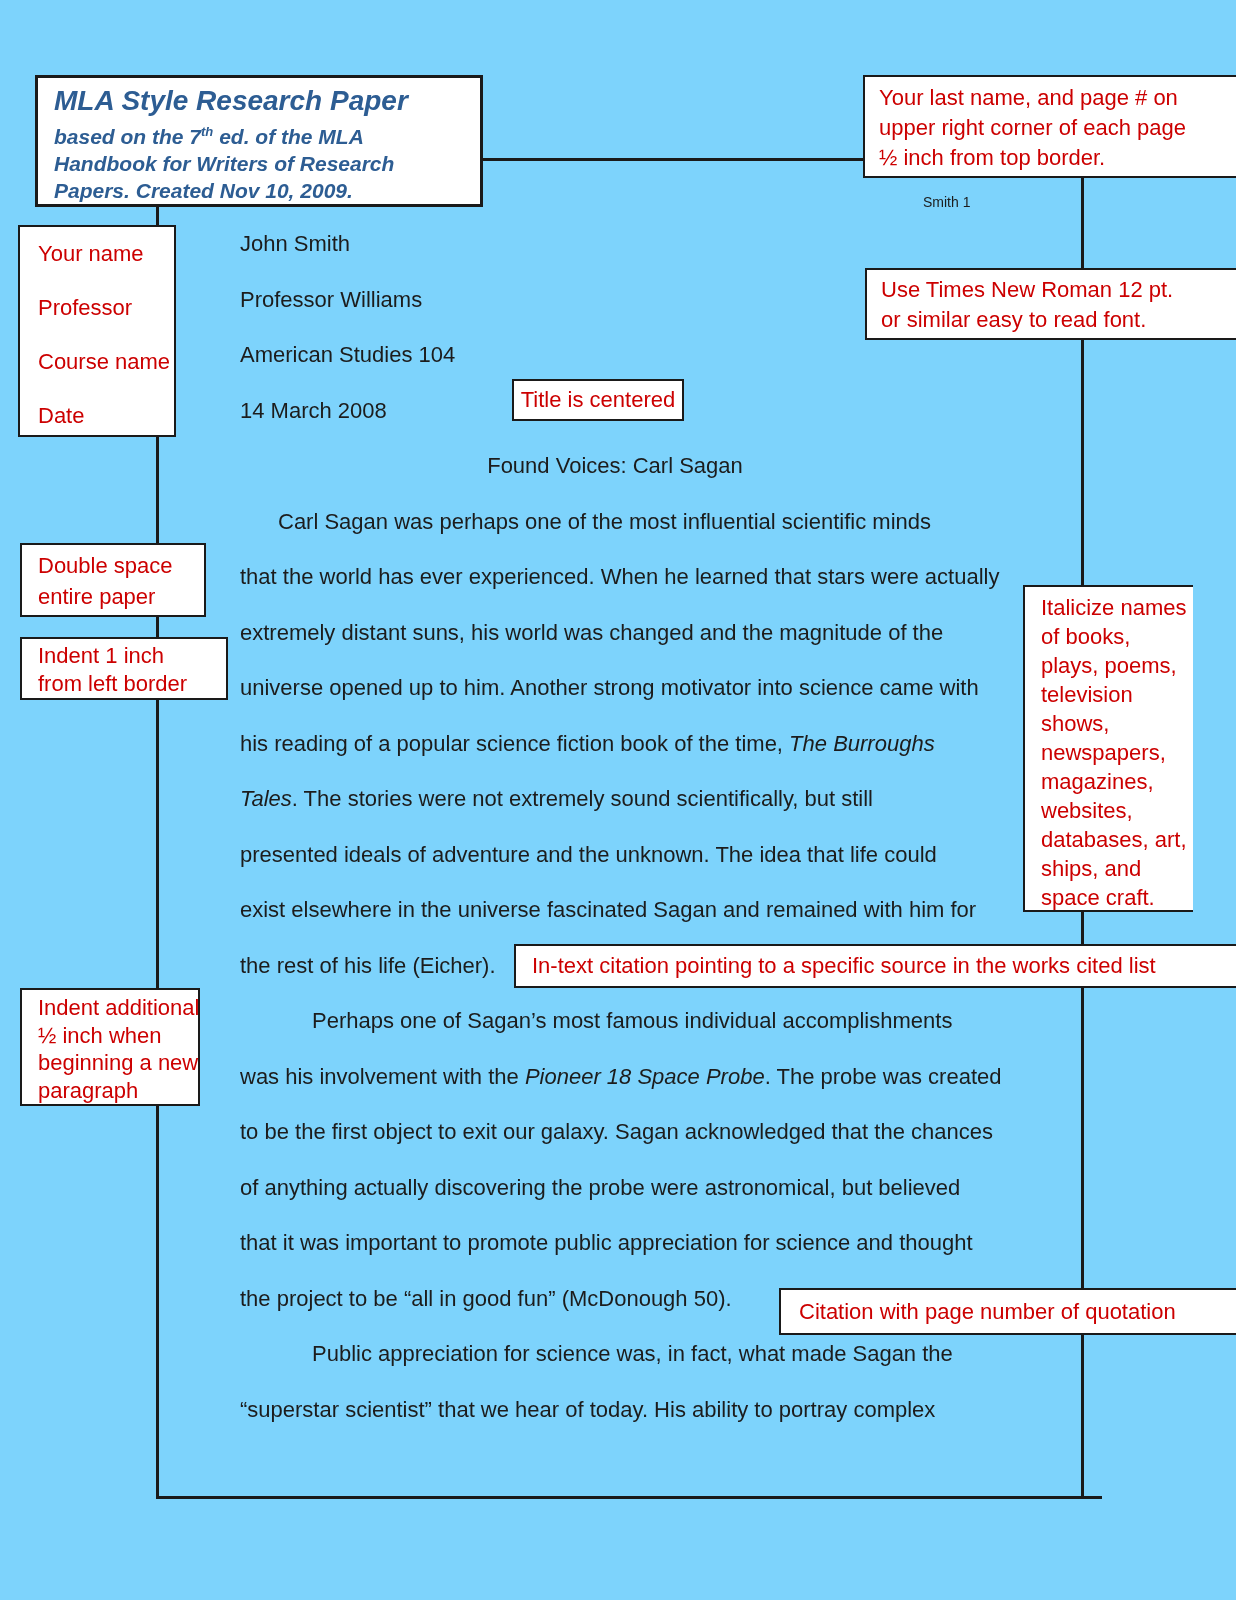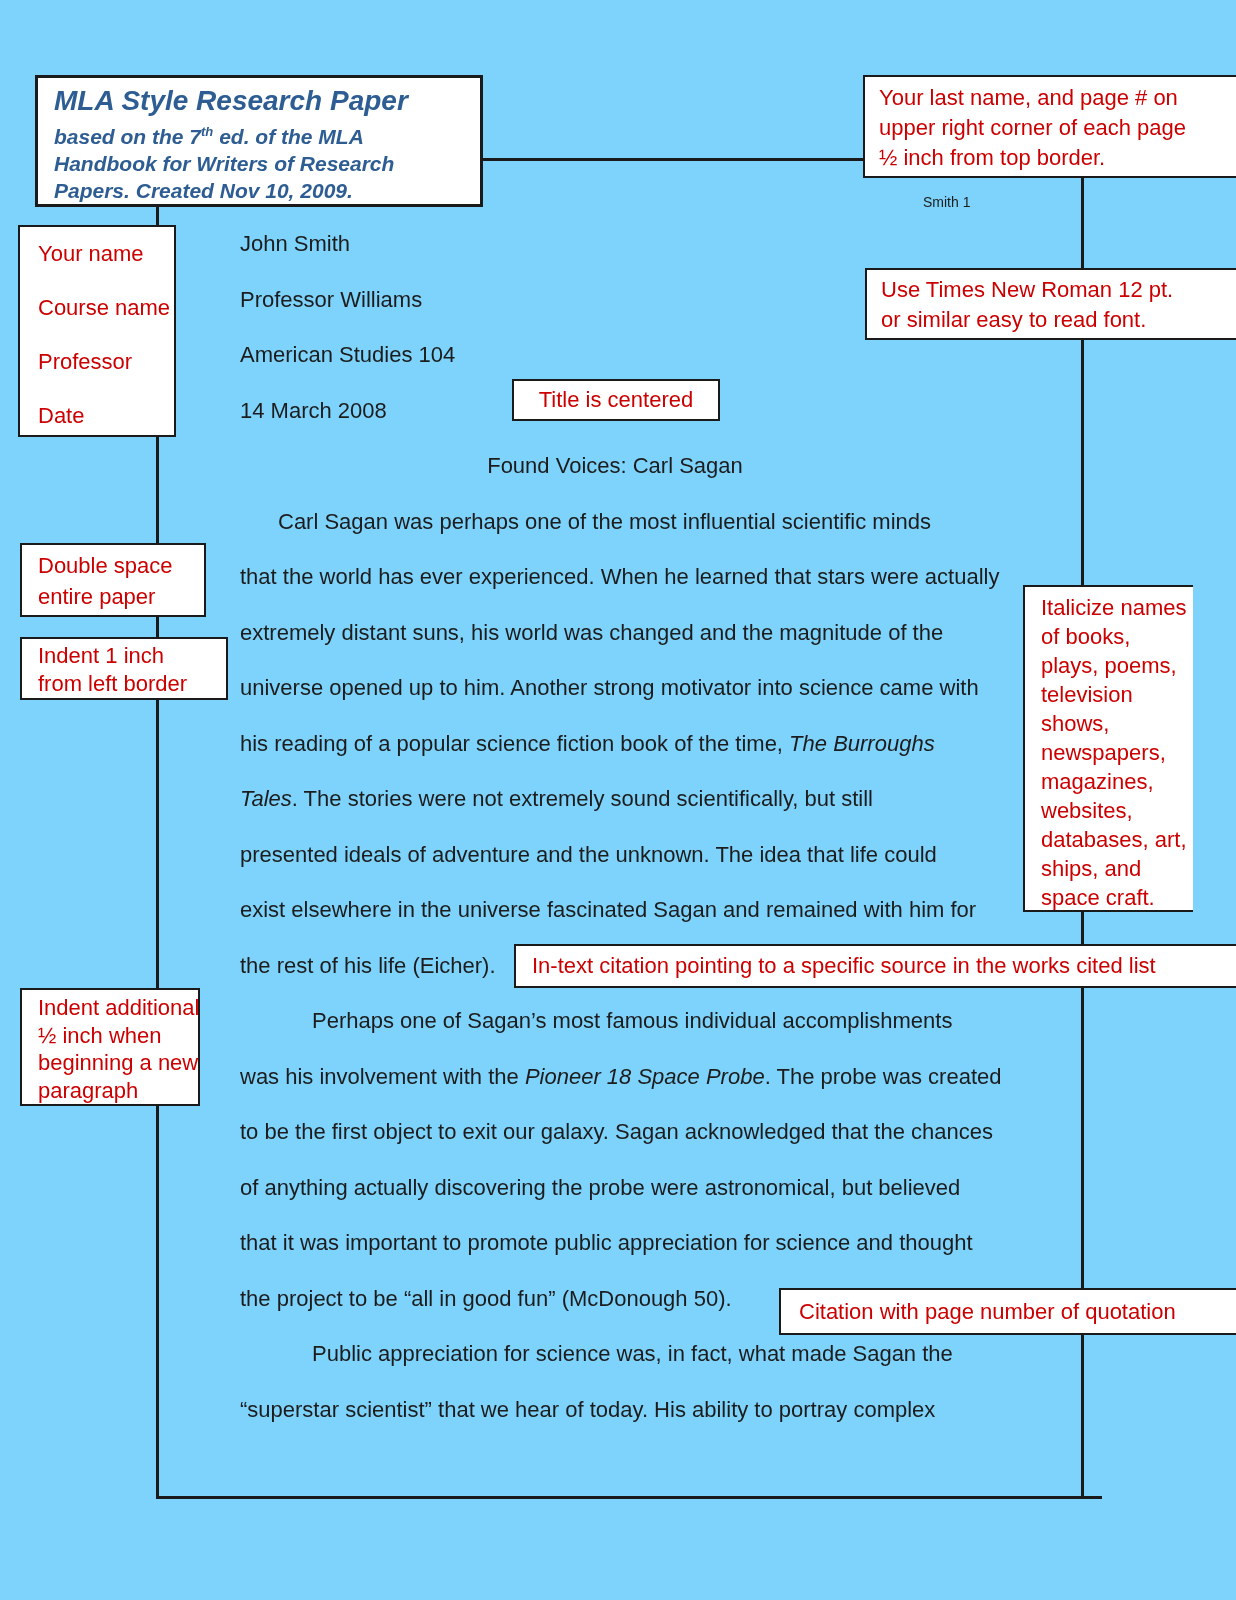--- a/index.html
+++ b/index.html
@@ -28,21 +28,21 @@
     background:#fff;border:3px solid #1a1a1a;box-sizing:border-box;
     color:#2d5d93;font-style:italic;font-weight:bold;
     padding:6px 0 0 16px;
   }
   #info-box .t{font-size:28px;line-height:34px;white-space:nowrap;}
   #info-box .s{font-size:21px;line-height:27px;white-space:nowrap;}
   sup{font-size:13px;}
   
   #lastname-box{left:863px;top:75px;width:395px;height:103px;padding:6px 0 0 14px;line-height:30px;}
   #times-box{left:865px;top:268px;width:395px;height:72px;padding:5px 0 0 14px;line-height:30px;}
-  #title-box{left:512px;top:379px;width:208px;height:42px;line-height:38px;text-align:center;}
+  #title-box{left:512px;top:379px;width:172px;height:42px;line-height:38px;text-align:center;}
   #yourname-box{left:18px;top:225px;width:158px;height:212px;padding:0 0 0 18px;line-height:54px;}
   #doublespace-box{left:20px;top:543px;width:186px;height:74px;padding:5px 0 12px 16px;line-height:31px;}
   #indent1-box{left:20px;top:637px;width:208px;height:63px;padding:3px 0 0 16px;line-height:28px;}
   #italicize-box{left:1023px;top:585px;width:170px;height:327px;border-right:none;padding:6px 0 0 16px;line-height:29px;}
   #indentadd-box{left:20px;top:988px;width:180px;height:118px;padding:4px 0 0 16px;line-height:27.5px;}
   #intext-box{left:514px;top:944px;width:742px;height:44px;line-height:40px;padding-left:16px;}
   #citation-box{left:779px;top:1288px;width:480px;height:47px;line-height:43px;padding-left:18px;}
   #smith{position:absolute;left:923px;top:194px;font-size:14px;color:#1c1c1c;}
 </style>
 </head>
@@ -73,22 +73,22 @@
 
   <div class="annot-box" id="times-box">
     <div>Use Times New Roman 12 pt.</div>
     <div>or similar easy to read font.</div>
   </div>
 
   <div class="annot-box" id="title-box">Title is centered</div>
 
   <div class="annot-box" id="yourname-box">
     <div>Your name</div>
+    <div>Professor</div>
     <div>Course name</div>
-    <div>Professor</div>
     <div>Date</div>
   </div>
 
   <div class="annot-box" id="doublespace-box">
     <div>Double space</div>
     <div>entire paper</div>
   </div>
 
   <div class="annot-box" id="indent1-box">
     <div>Indent 1 inch</div>

